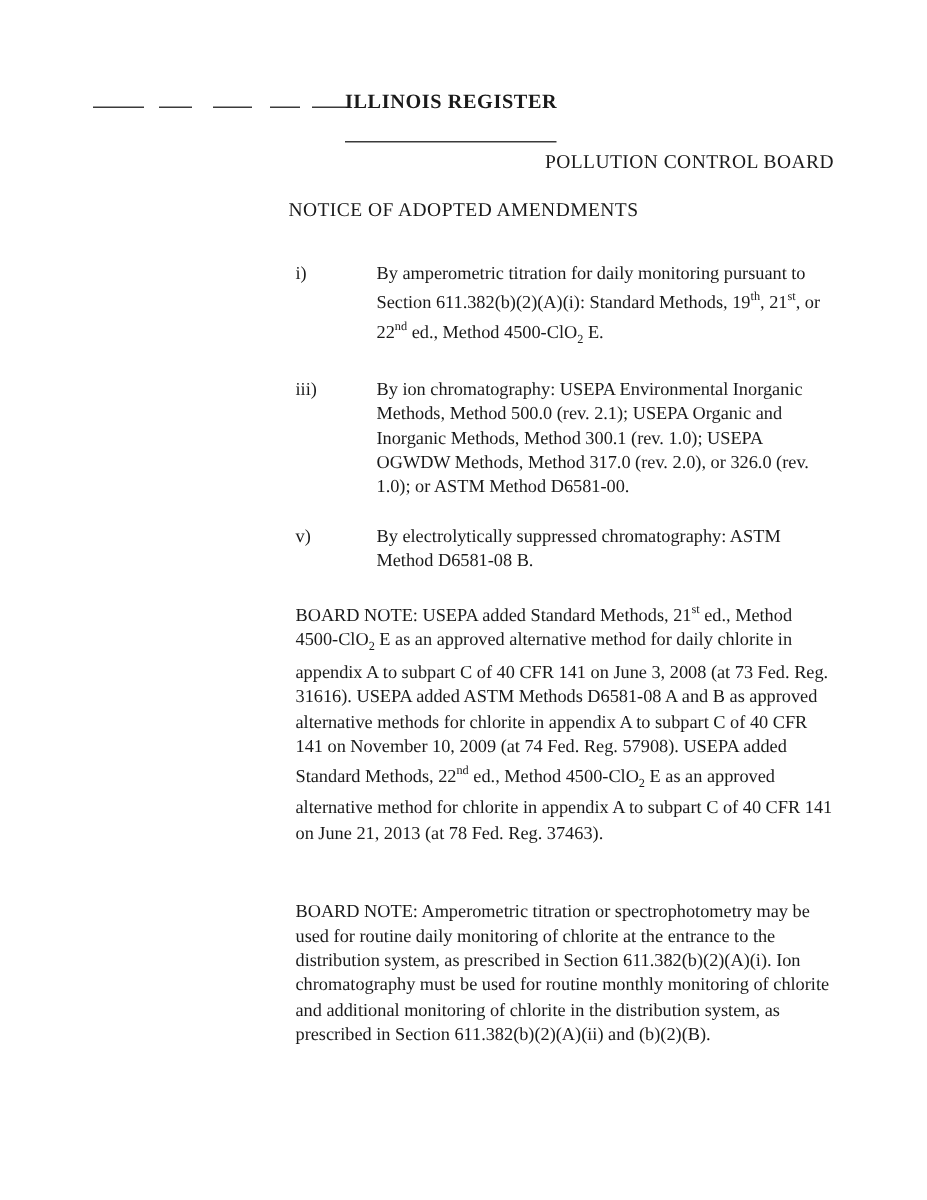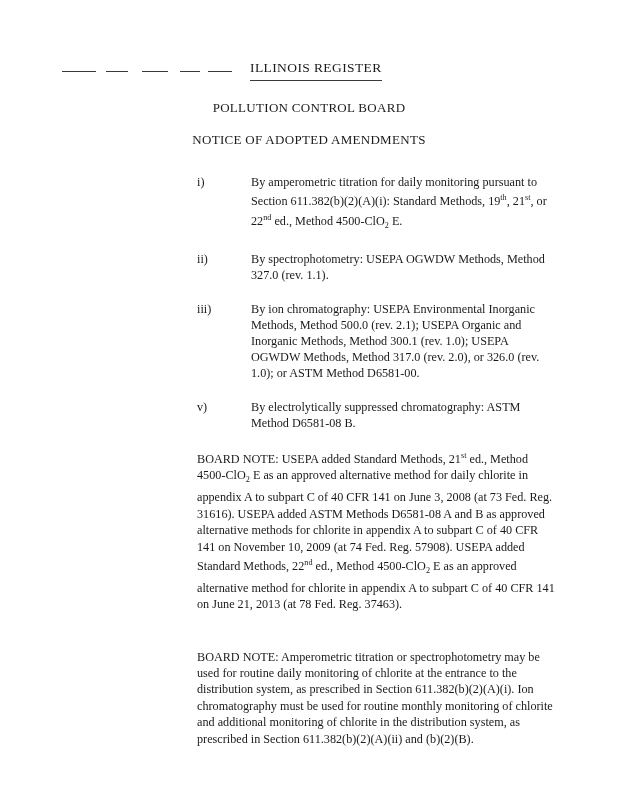--- a/index.html
+++ b/index.html
@@ -43,35 +43,35 @@
     height: 1px;
   }
   .r1 { left: 0px;   width: 34px; }
   .r2 { left: 44px;  width: 22px; }
   .r3 { left: 80px;  width: 26px; }
   .r4 { left: 118px; width: 20px; }
   .r5 { left: 146px; width: 24px; }
 
   .register-title {
     position: absolute;
-    left: 188px;
+    left: 168px;
     top: 0;
     font-size: 13.5px;
     letter-spacing: 0.4px;
-    font-weight: 400;
+    font-weight: 700;
     border-bottom: 1px solid #3a3a3a;
-    padding-bottom: 4px;
+    padding-bottom: 18px;
   }
 
   .centered {
     text-align: center;
     font-size: 13px;
     letter-spacing: 0.3px;
   }
-  .board-title { margin: 14px 0 0 0; }
+  .board-title { margin: 14px 0 0 0; text-align: right; }
   .notice-title { margin: 16px 0 0 0; text-align: center; }
 
   
   .roman-list {
     margin-top: 26px;
     padding-left: 135px;
   }
   .roman-item {
     position: relative;
     margin-bottom: 17px;
@@ -111,21 +111,20 @@
     </div>
     <div class="register-title">ILLINOIS REGISTER</div>
   </div>
 
   <div class="centered board-title">POLLUTION CONTROL BOARD</div>
 
   <div class="centered notice-title">NOTICE OF ADOPTED AMENDMENTS</div>
 
   <div class="roman-list">
       <div class="roman-item"><span class="roman-marker">i)</span><span><span>By amperometric titration for daily monitoring pursuant to Section 611.382(b)(2)(A)(i):  Standard Methods, 19</span><sup>th</sup><span>, 21</span><sup>st</sup><span>, or 22</span><sup>nd</sup><span> ed., Method 4500-ClO</span><sub>2</sub><span> E.</span></span></div>
-      <div class="roman-item"><span class="roman-marker">ii)</span><span><span>By spectrophotometry:  USEPA OGWDW Methods, Method 327.0 (rev. 1.1).</span></span></div>
       <div class="roman-item"><span class="roman-marker">iii)</span><span><span>By ion chromatography:  USEPA Environmental Inorganic Methods, Method 500.0 (rev. 2.1); USEPA Organic and Inorganic Methods, Method 300.1 (rev. 1.0); USEPA OGWDW Methods, Method 317.0 (rev. 2.0), or 326.0 (rev. 1.0); or ASTM Method D6581-00.</span></span></div>
       <div class="roman-item"><span class="roman-marker">v)</span><span><span>By electrolytically suppressed chromatography:  ASTM Method D6581-08 B.</span></span></div>
     </div>
 
   <div class="board-notes">
       <div class="board-note"><span>BOARD NOTE:</span><span><span>  USEPA added Standard Methods, 21</span><sup>st</sup><span> ed., Method 4500-ClO</span><sub>2</sub><span> E as an approved alternative method for daily chlorite in appendix A to subpart C of 40 CFR 141 on June 3, 2008 (at 73 Fed. Reg. 31616).  USEPA added ASTM Methods D6581-08 A and B as approved alternative methods for chlorite in appendix A to subpart C of 40 CFR 141 on November 10, 2009 (at 74 Fed. Reg. 57908).  USEPA added Standard Methods, 22</span><sup>nd</sup><span> ed., Method 4500-ClO</span><sub>2</sub><span> E as an approved alternative method for chlorite in appendix A to subpart C of 40 CFR 141 on June 21, 2013 (at 78 Fed. Reg. 37463).</span></span></div>
       <div class="board-note second"><span>BOARD NOTE:</span><span><span>  Amperometric titration or spectrophotometry may be used for routine daily monitoring of chlorite at the entrance to the distribution system, as prescribed in Section 611.382(b)(2)(A)(i).  Ion chromatography must be used for routine monthly monitoring of chlorite and additional monitoring of chlorite in the distribution system, as prescribed in Section 611.382(b)(2)(A)(ii) and (b)(2)(B).</span></span></div>
     </div>
 
 </div>

